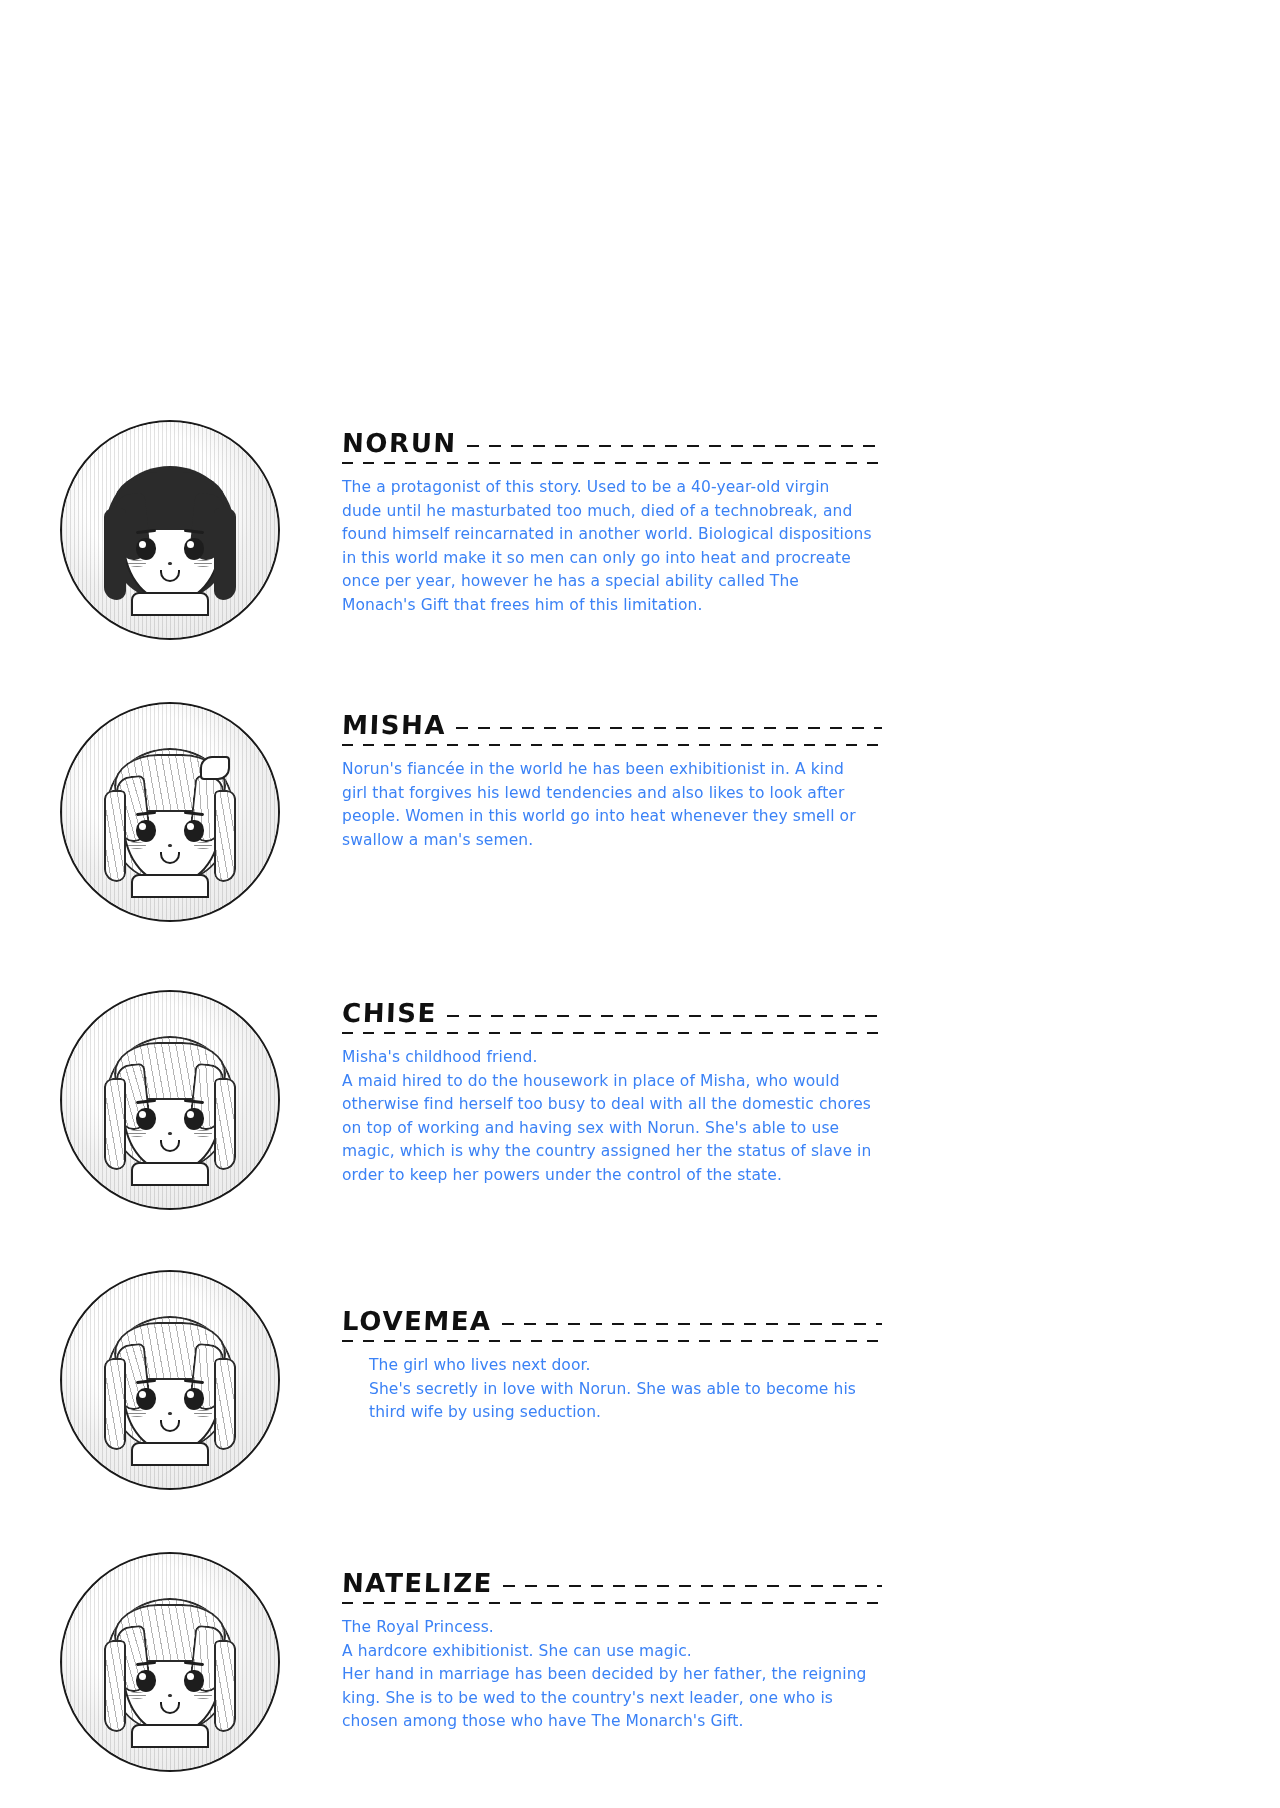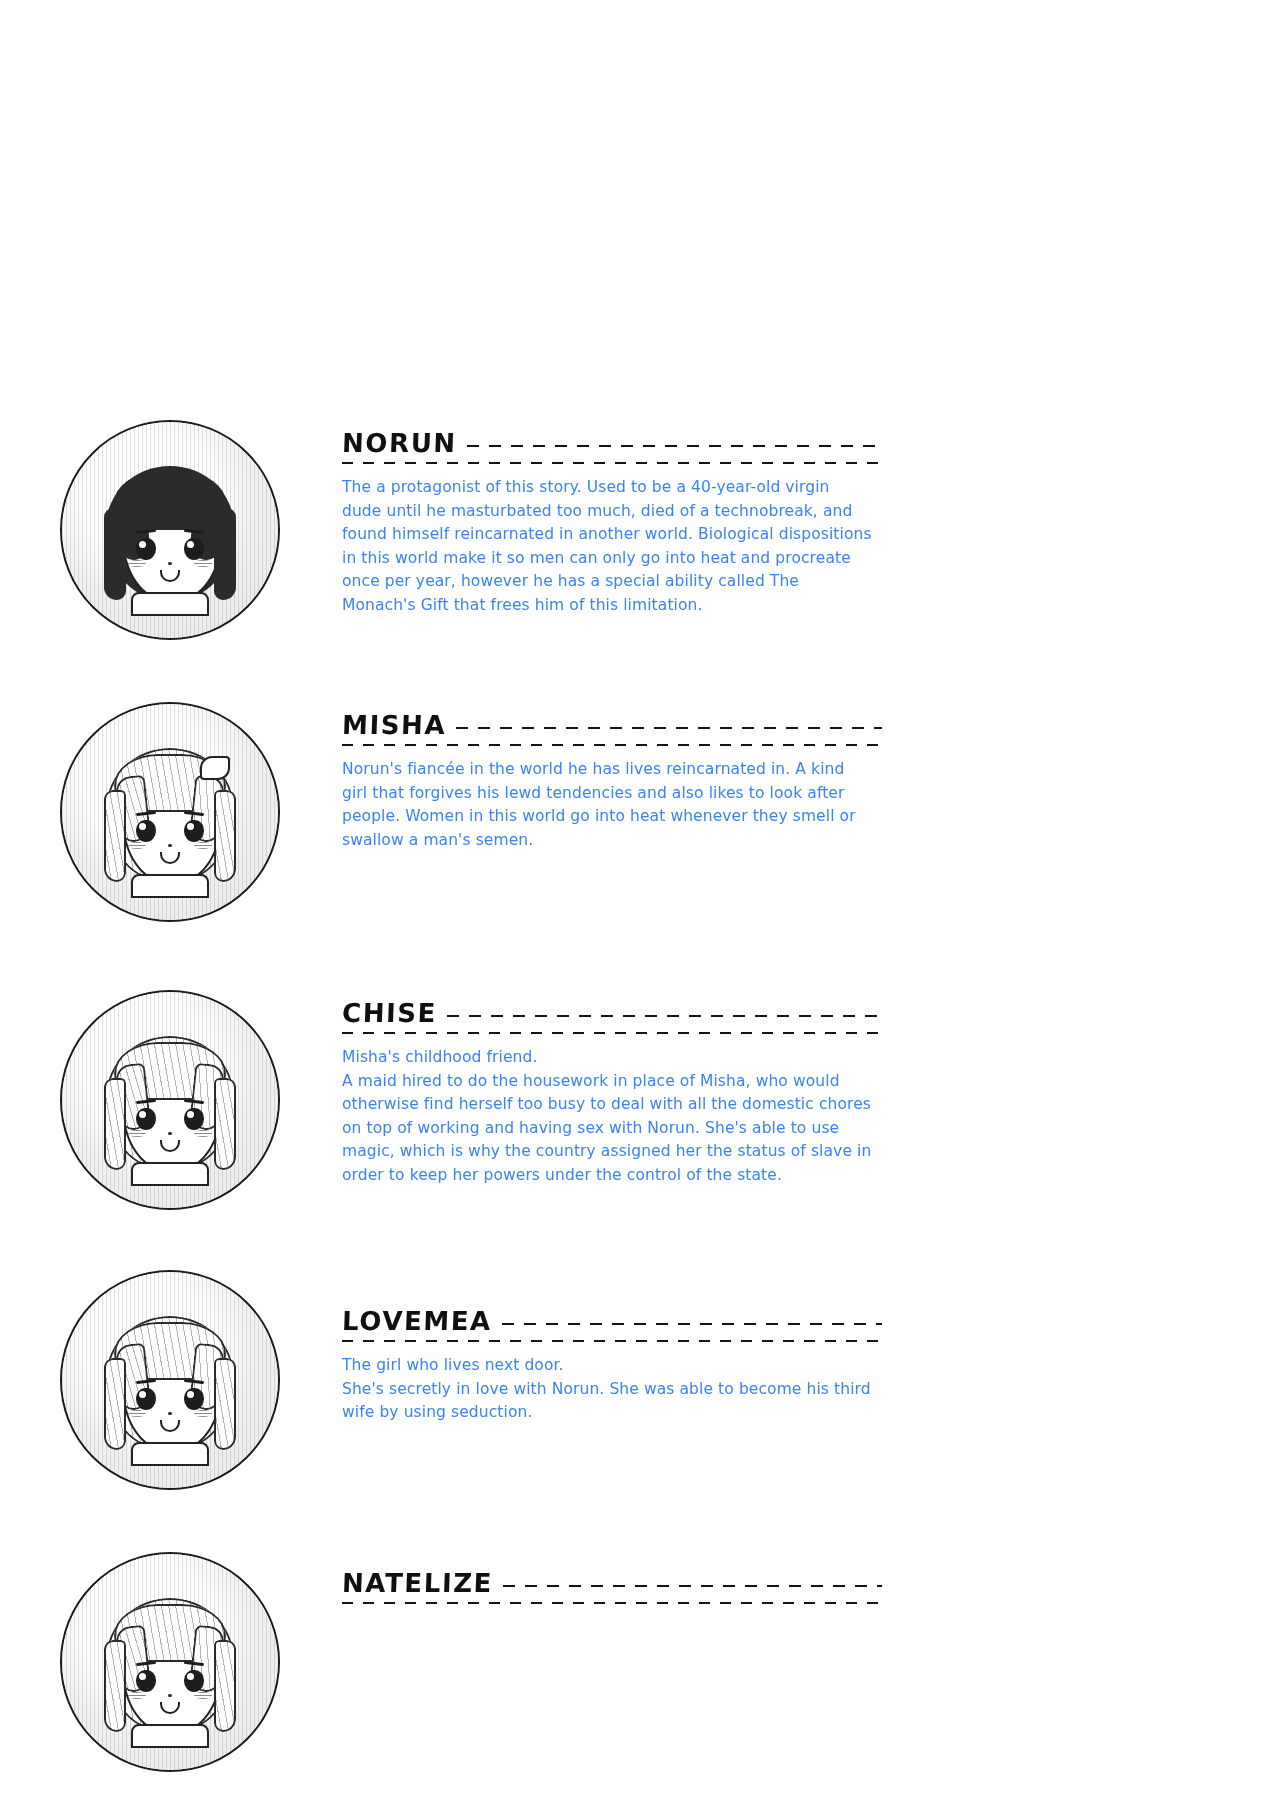--- a/index.html
+++ b/index.html
@@ -340,21 +340,21 @@
           <div class="mouth"></div>
           <div class="collar"></div>
         </div>
       </div>
       <div class="info">
         <div class="name-row">
           <div class="char-name">MISHA</div>
           <div class="name-rule"></div>
         </div>
         <div class="under-dashes"></div>
-        <div class="desc">Norun's fiancée in the world he has lives reincarnated in. A kind girl that forgives his lewd tendencies and also likes to look after people. Women in this world go into heat whenever they smell or swallow a man's semen.</div>
+        <div class="desc">Norun's fiancée in the world he has been exhibitionist in. A kind girl that forgives his lewd tendencies and also likes to look after people. Women in this world go into heat whenever they smell or swallow a man's semen.</div>
       </div>
     </div>
 
     <div class="entry" style="margin-bottom:60px;">
       <div class="portrait light">
         <div class="hatch"></div>
         <div class="face">
           <div class="hair-back"></div>
           <div class="head"></div>
           <div class="hair-front"></div>
@@ -413,21 +413,21 @@
           <div class="mouth"></div>
           <div class="collar"></div>
         </div>
       </div>
       <div class="info" style="padding-top:38px;">
         <div class="name-row">
           <div class="char-name">LOVEMEA</div>
           <div class="name-rule"></div>
         </div>
         <div class="under-dashes"></div>
-        <div class="desc" style="white-space:pre-line;">The girl who lives next door.
+        <div class="desc" style="white-space:pre-line;margin-left:27px;">The girl who lives next door.
 She's secretly in love with Norun. She was able to become his third wife by using seduction.</div>
       </div>
     </div>
 
     <div class="entry">
       <div class="portrait light">
         <div class="hatch"></div>
         <div class="face">
           <div class="hair-back"></div>
           <div class="head"></div>
@@ -450,17 +450,20 @@
           <div class="mouth"></div>
           <div class="collar"></div>
         </div>
       </div>
       <div class="info" style="padding-top:18px;">
         <div class="name-row">
           <div class="char-name">NATELIZE</div>
           <div class="name-rule"></div>
         </div>
         <div class="under-dashes"></div>
+        <div class="desc" style="white-space:pre-line;">The Royal Princess.
+A hardcore exhibitionist. She can use magic.
+Her hand in marriage has been decided by her father, the reigning king. She is to be wed to the country's next leader, one who is chosen among those who have The Monarch's Gift.</div>
       </div>
     </div>
 
   </div>
 </div>
 
 </body></html>

